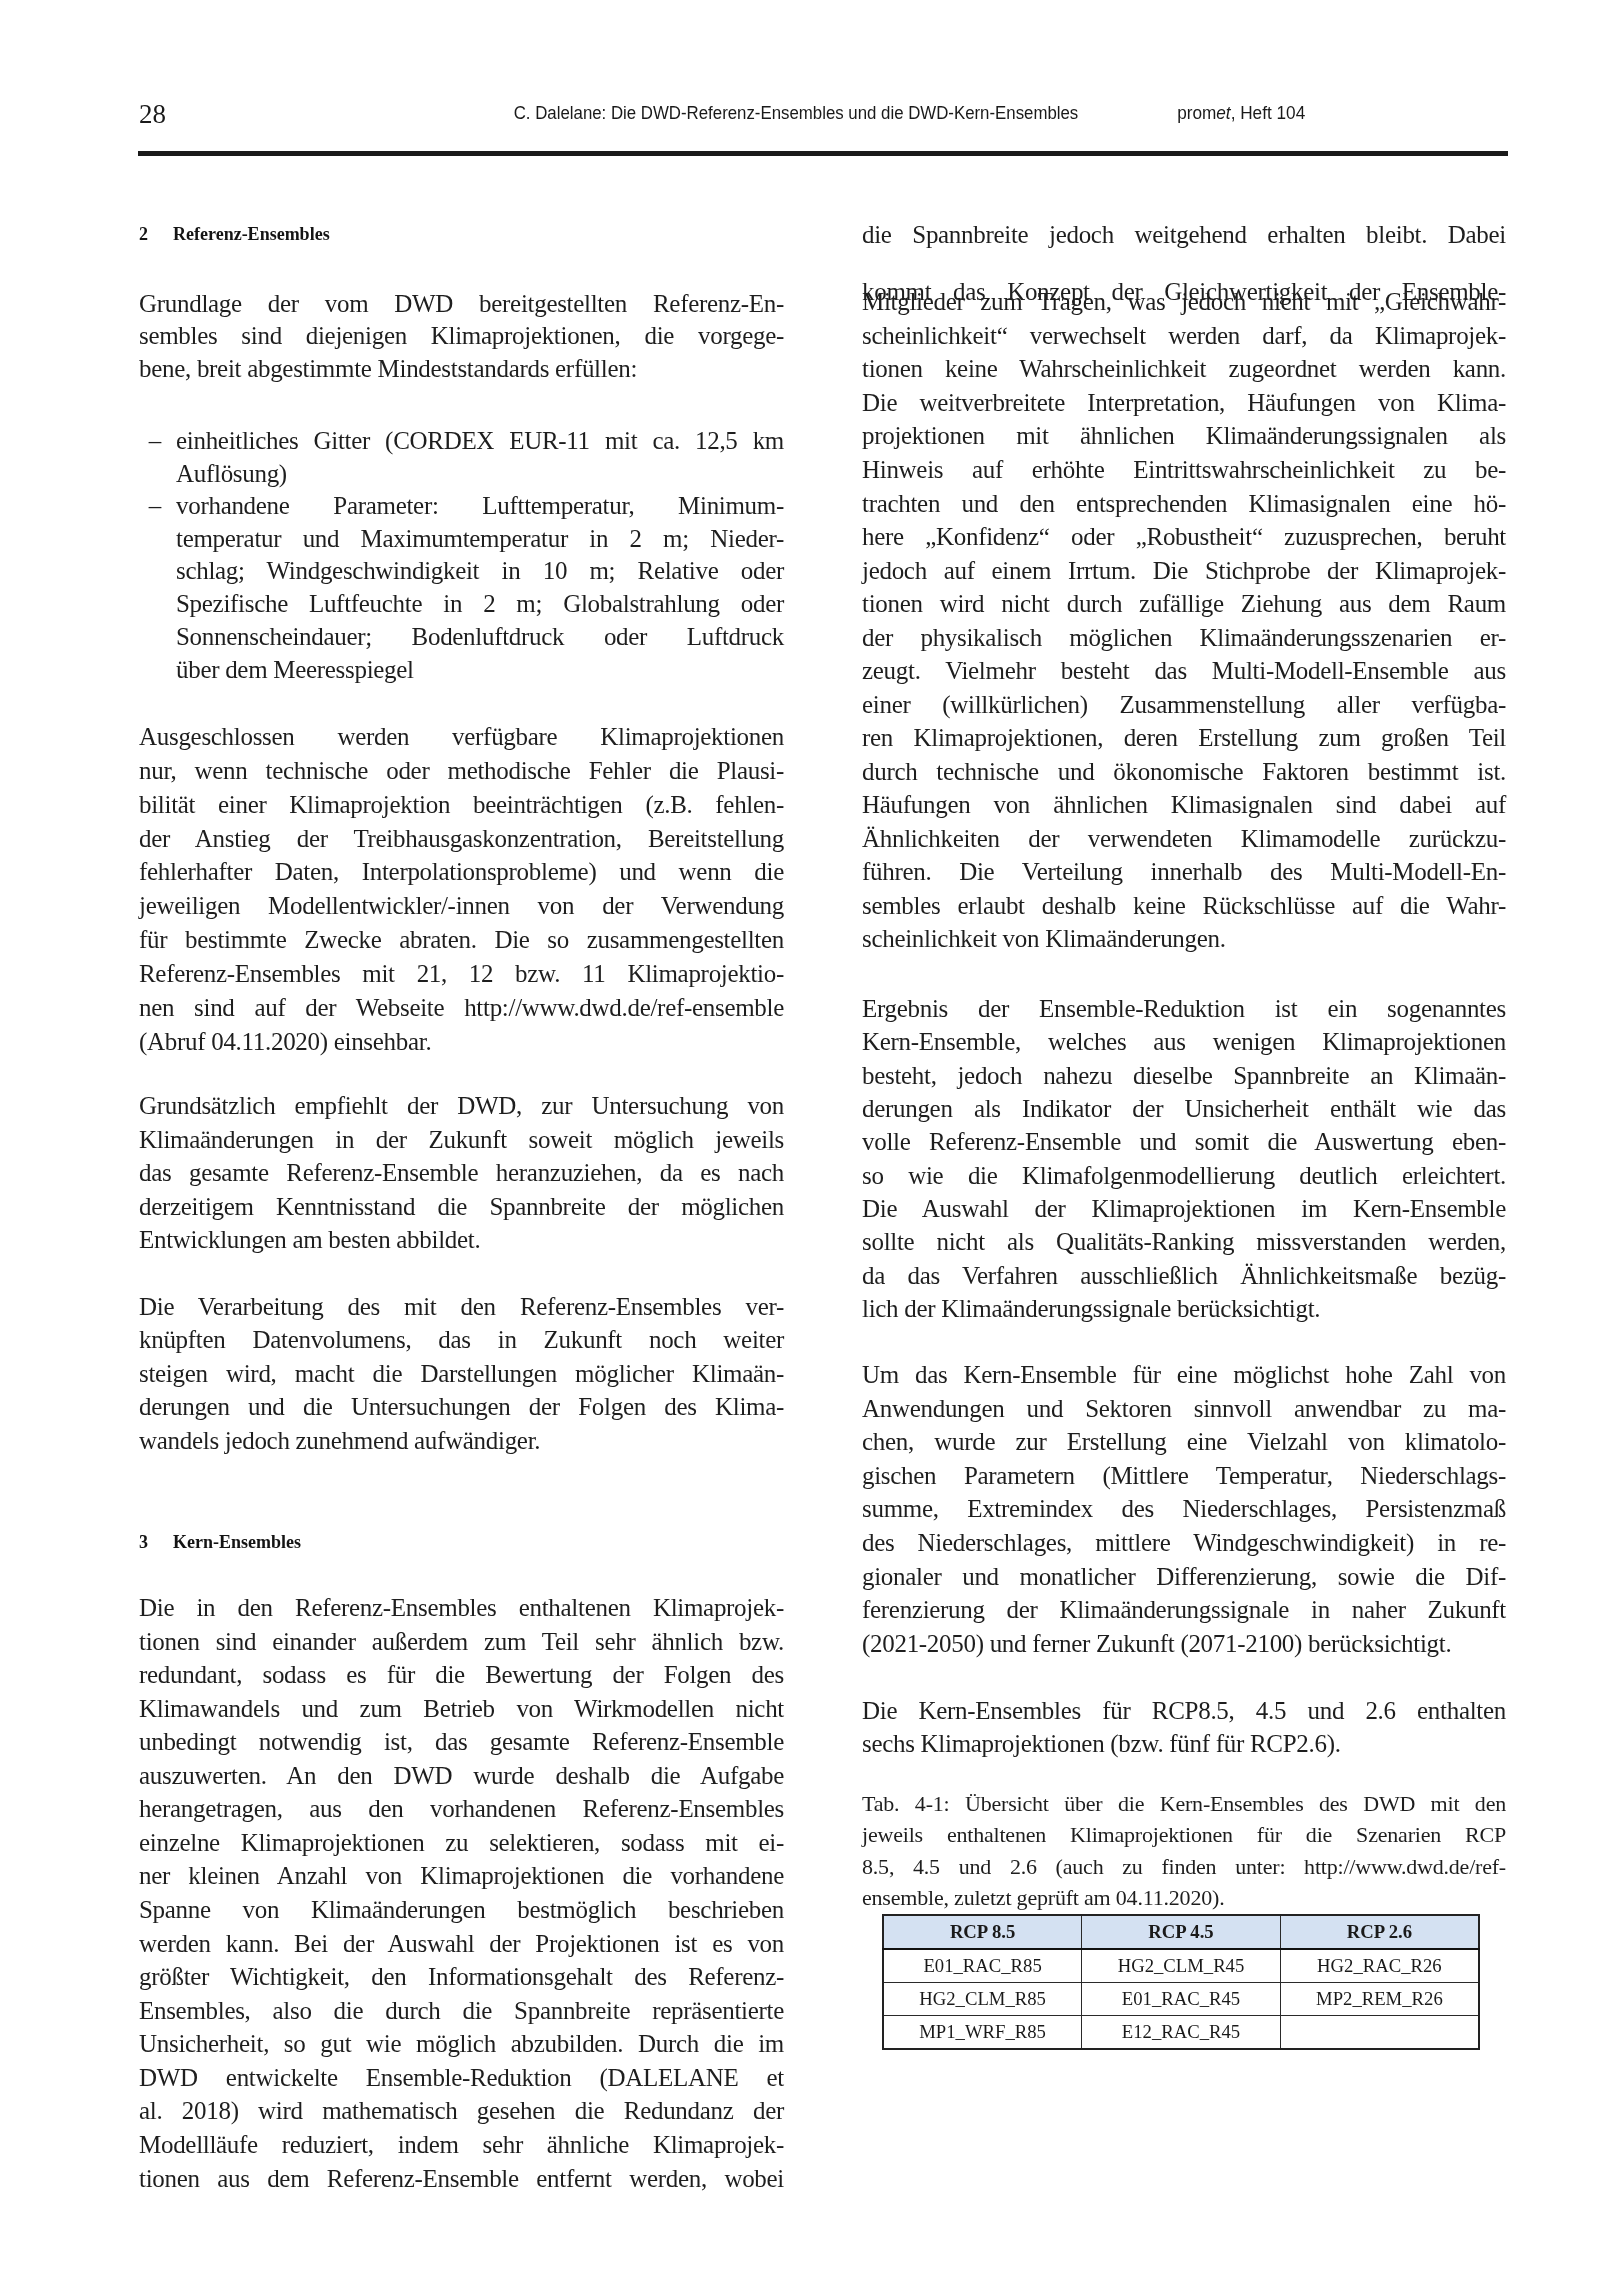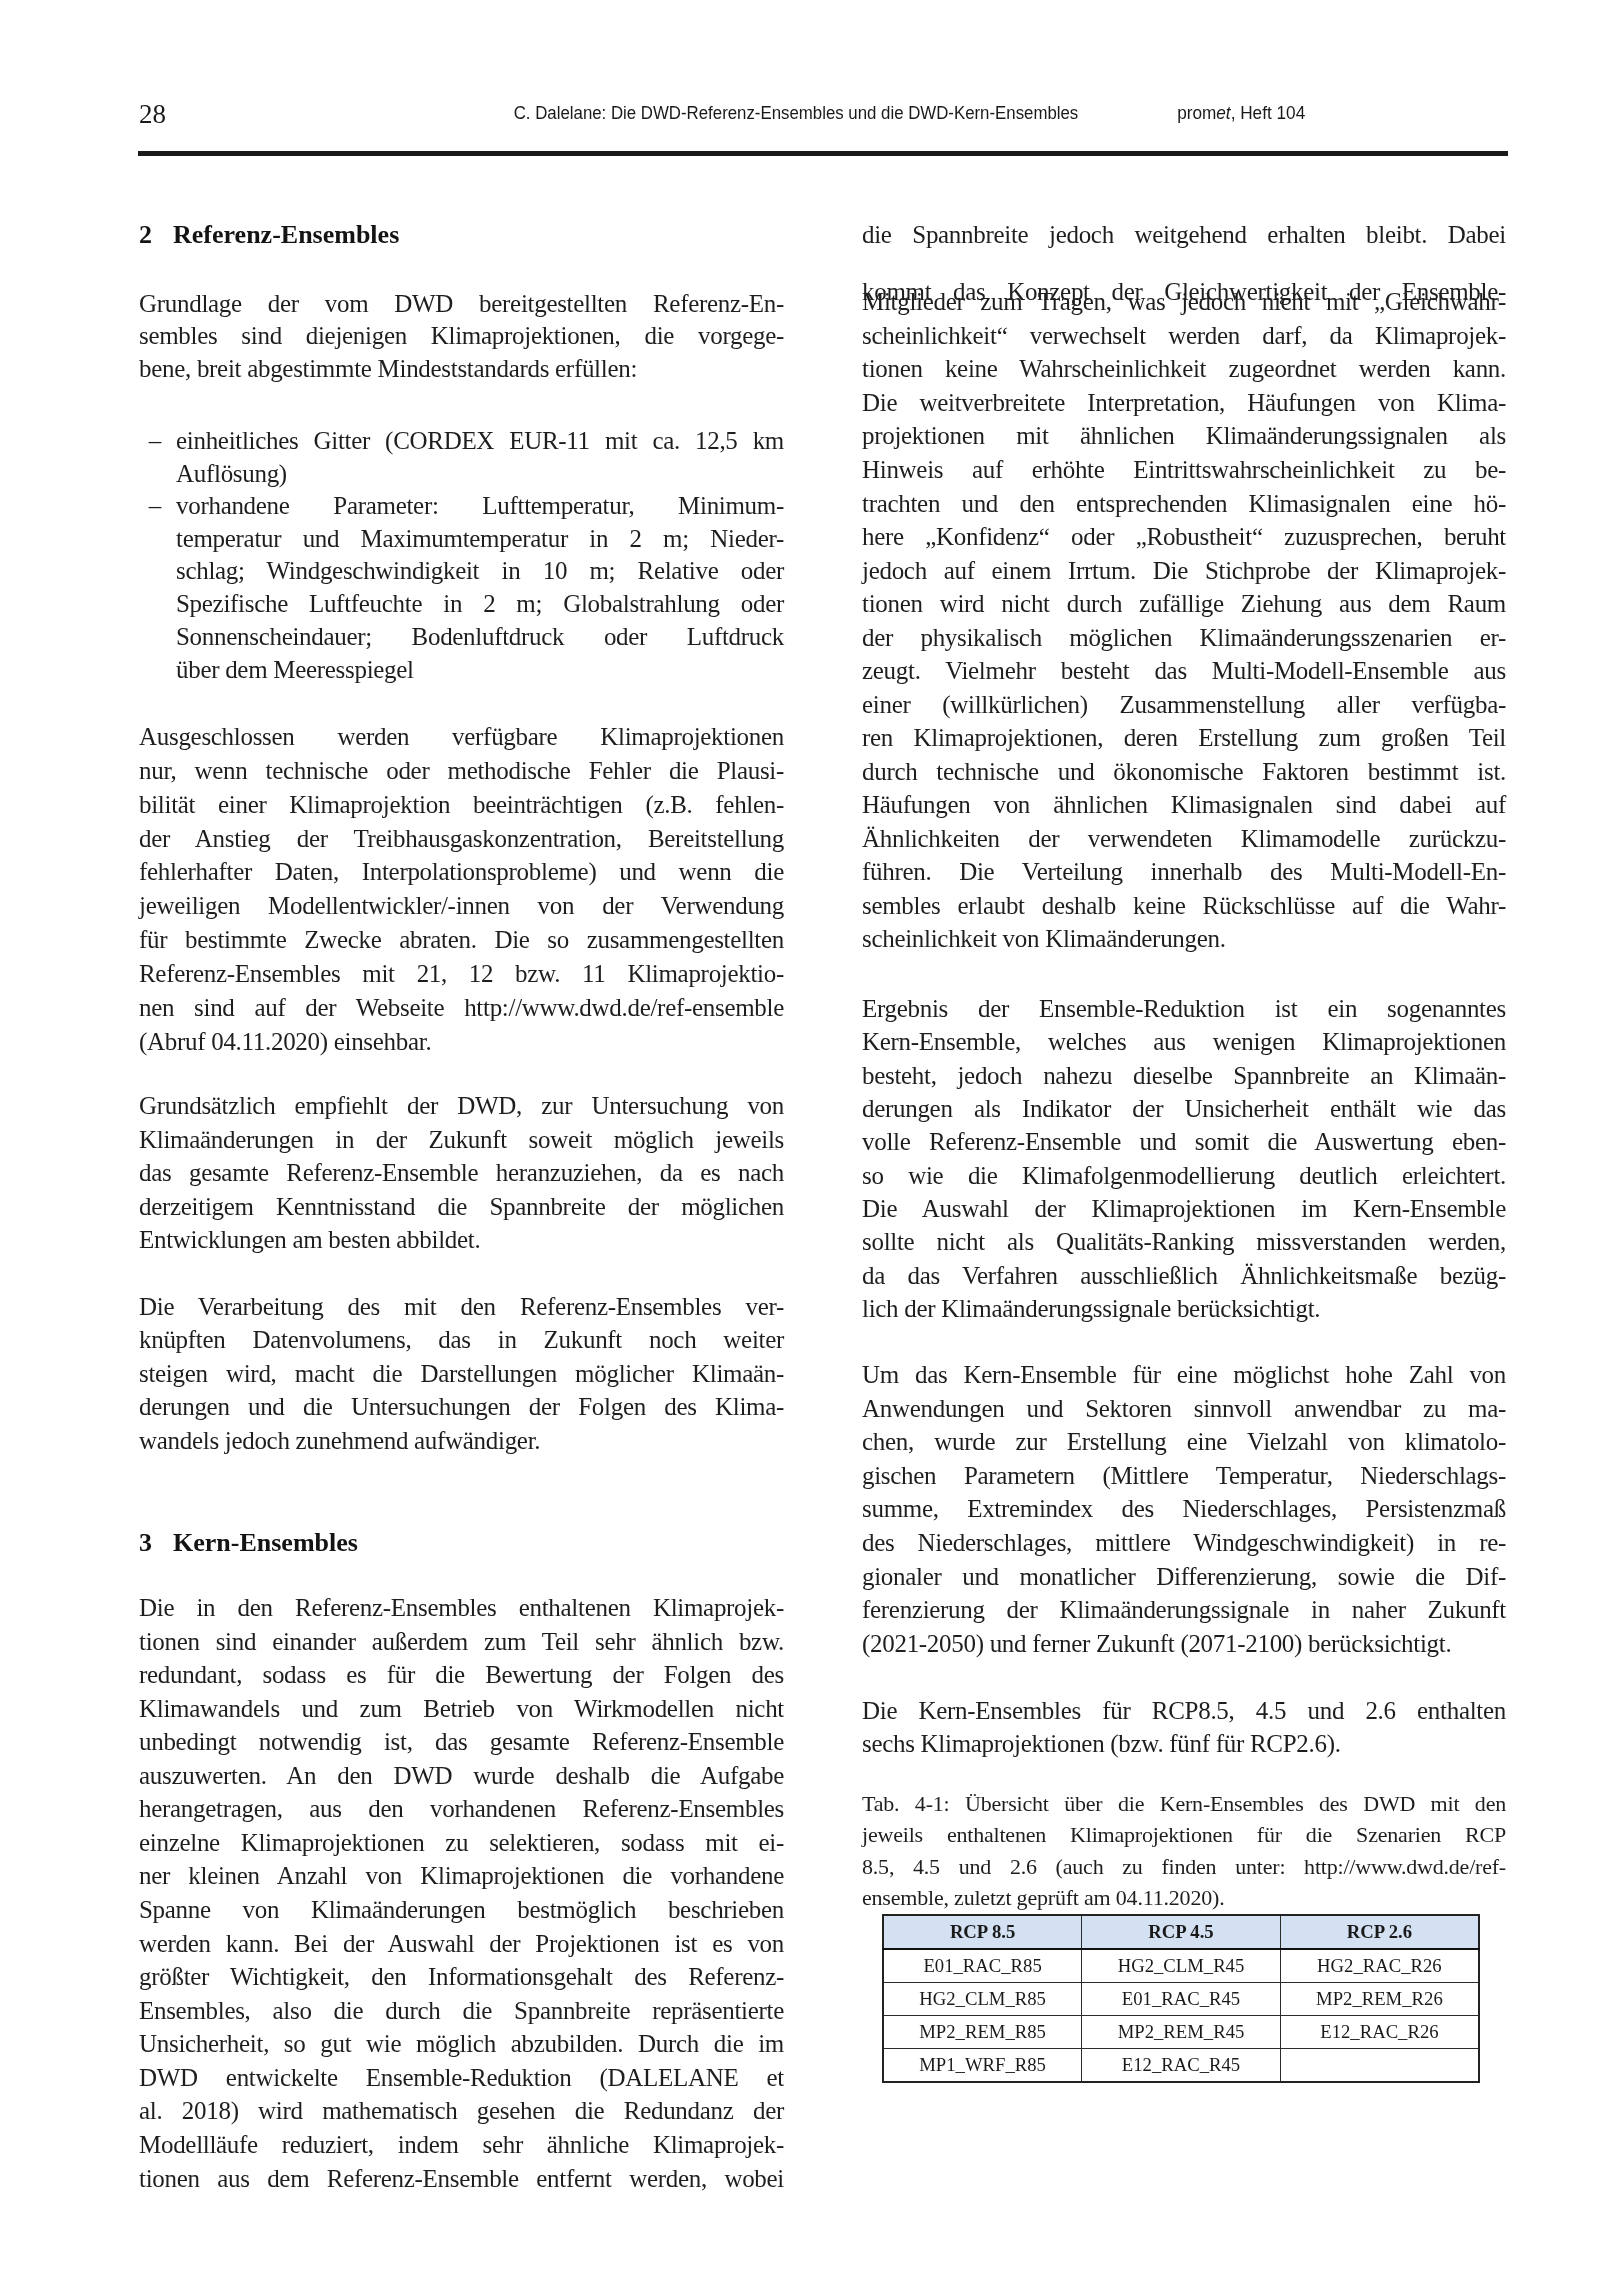--- a/index.html
+++ b/index.html
@@ -19,21 +19,21 @@
 
   .ln { position: absolute; left: 0; width: 100%; height: 33px; line-height: 33px;
         font-family: "Liberation Serif", serif; font-size: 25px; color: #1e1e1e;
         white-space: nowrap; text-align: justify; text-align-last: justify; letter-spacing: -0.3px; }
   .ln.last { text-align-last: left; }
   .ln.ind { left: 37px; width: calc(100% - 37px); }
   .dash { position: absolute; left: 0; width: 24px; height: 33px; line-height: 33px;
           font-family: "Liberation Serif", serif; font-size: 25px; color: #1e1e1e; }
 
   .h2 { position: absolute; left: 0; height: 33px; line-height: 33px;
-        font-family: "Liberation Serif", serif; font-weight: bold; font-size: 26px; color: #141414; }
+        font-family: "Liberation Serif", serif; font-weight: bold; font-size: 18px; color: #141414; }
   .h2 .num { display: inline-block; width: 34px; }
 
   .cap { position: absolute; left: 0; width: 100%; height: 31px; line-height: 31px;
          font-family: "Liberation Serif", serif; font-size: 22px; color: #1e1e1e;
          white-space: nowrap; text-align: justify; text-align-last: justify; letter-spacing: -0.2px; }
   .cap.last { text-align-last: left; }
 
   table.kern { position: absolute; left: 882px; top: 1914px; width: 598px; border-collapse: collapse;
                font-family: "Liberation Serif", serif; font-size: 18.7px; color: #1a1a1a; }
   table.kern th, table.kern td { border: 1.6px solid #2a2a2a; height: 32px; text-align: center; padding: 0; width: 33.33%; }
@@ -205,25 +205,20 @@
           <td>E01_RAC_R85</td>
           <td>HG2_CLM_R45</td>
           <td>HG2_RAC_R26</td>
         </tr>
         <tr>
           <td>HG2_CLM_R85</td>
           <td>E01_RAC_R45</td>
           <td>MP2_REM_R26</td>
         </tr>
         <tr>
-          <td>MP2_REM_R85</td>
-          <td>MP2_REM_R45</td>
-          <td>E12_RAC_R26</td>
-        </tr>
-        <tr>
           <td>MP1_WRF_R85</td>
           <td>E12_RAC_R45</td>
           <td></td>
         </tr>
       </tbody>
   </table>
 
 </div>
 
 

